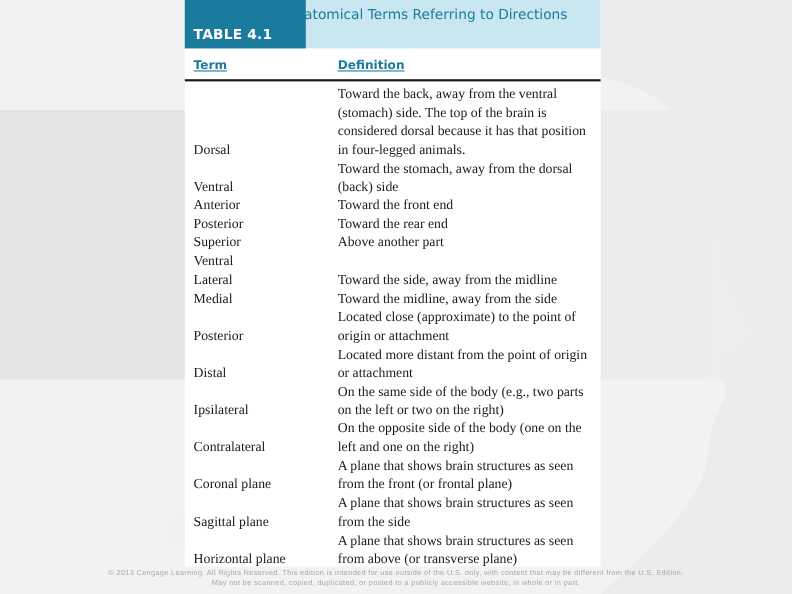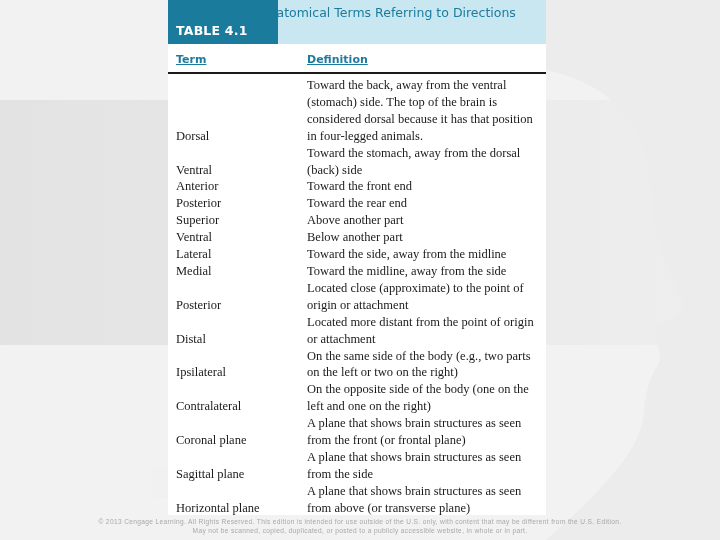--- a/index.html
+++ b/index.html
@@ -102,21 +102,20 @@
     <div class="row">
       <div class="term">Posterior</div>
       <div class="def">Toward the rear end</div>
     </div>
     <div class="row">
       <div class="term">Superior</div>
       <div class="def">Above another part</div>
     </div>
     <div class="row">
       <div class="term">Ventral</div>
-      <div class="def">Below another part</div>
     </div>
     <div class="row">
       <div class="term">Lateral</div>
       <div class="def">Toward the side, away from the midline</div>
     </div>
     <div class="row">
       <div class="term">Medial</div>
       <div class="def">Toward the midline, away from the side</div>
     </div>
     <div class="row">

